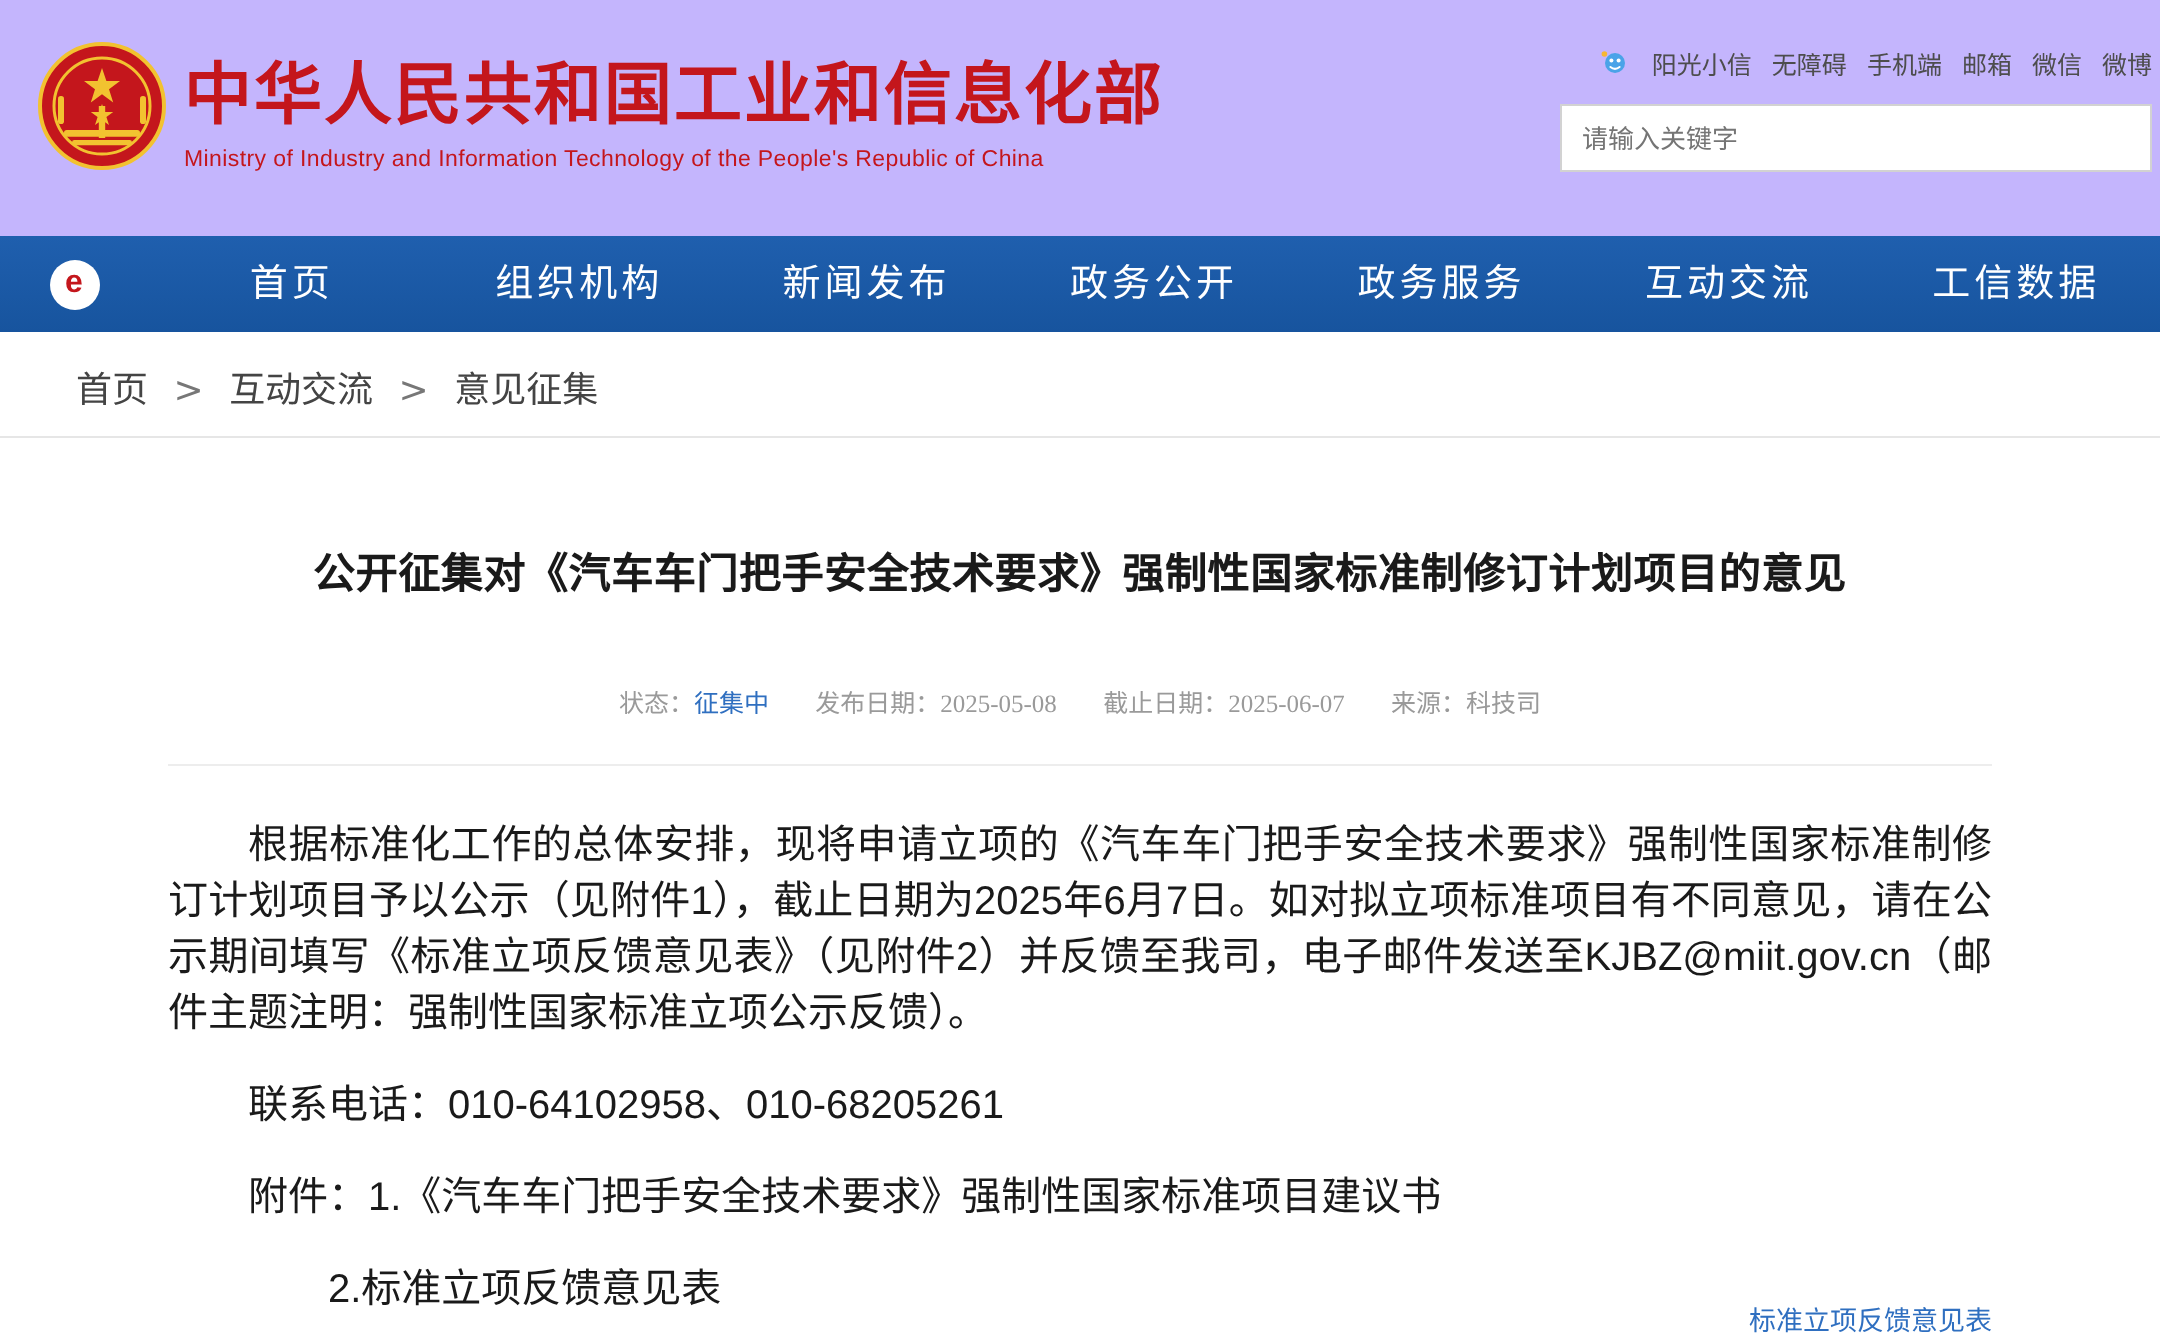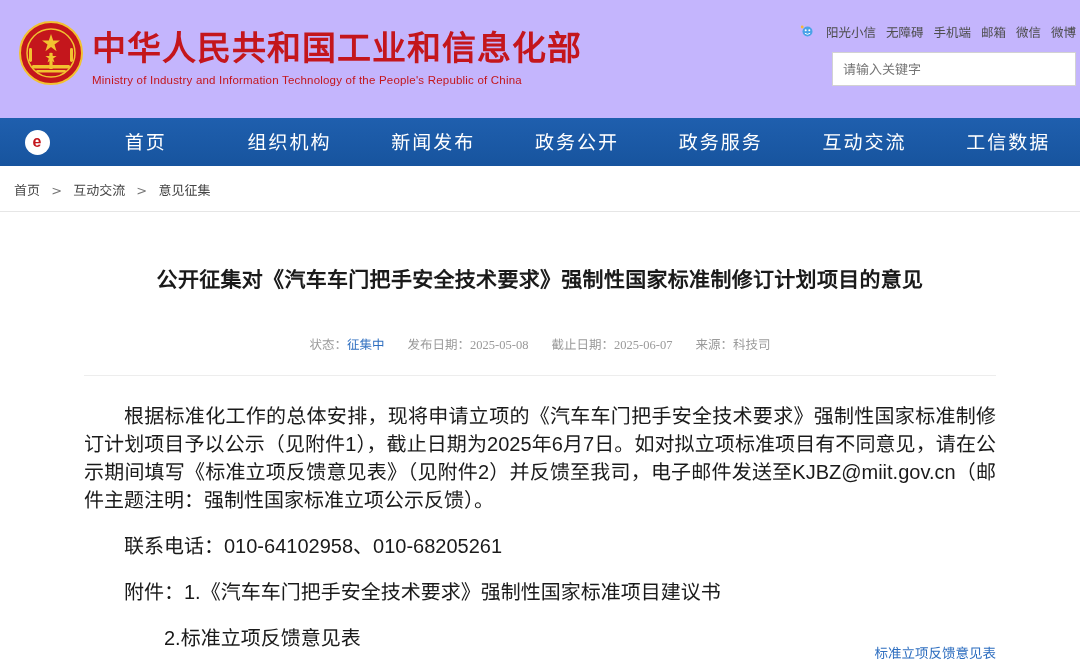--- a/index.html
+++ b/index.html
@@ -63,21 +63,21 @@
     display: inline-block;
     width: 15px; height: 15px;
     position: relative;
     margin-right: 1px;
     vertical-align: -3px;
   }
 
   .search-box {
     position: absolute;
     right: 4px; top: 52px;
-    width: 244px; height: 34px;
+    width: 296px; height: 34px;
     border: 1px solid #d2d2d2;
     background: #fff;
     display: flex;
     align-items: center;
   }
   .search-box input {
     border: 0;
     outline: 0;
     flex: 1;
     height: 100%;
@@ -126,23 +126,24 @@
     font-family: "DejaVu Sans", "Liberation Sans", sans-serif;
     letter-spacing: 2px;
     color: #ffffff;
     cursor: pointer;
     line-height: 48px;
   }
 
   
   .breadcrumb {
     padding: 14px 0 12px 14px;
-    font-size: 13px;
+    font-size: 18px;
     color: #444;
     font-family: "DejaVu Sans", "Liberation Sans", sans-serif;
+    margin-left: 24px;
   }
   .breadcrumb .sep { margin: 0 7px; color: #777; }
   .breadcrumb a { color: #444; text-decoration: none; cursor: pointer; }
 
   
   .content-wrap {
     border-top: 1px solid #e6e6e6;
     height: 455px;
     padding: 0 84px;
     position: relative;

